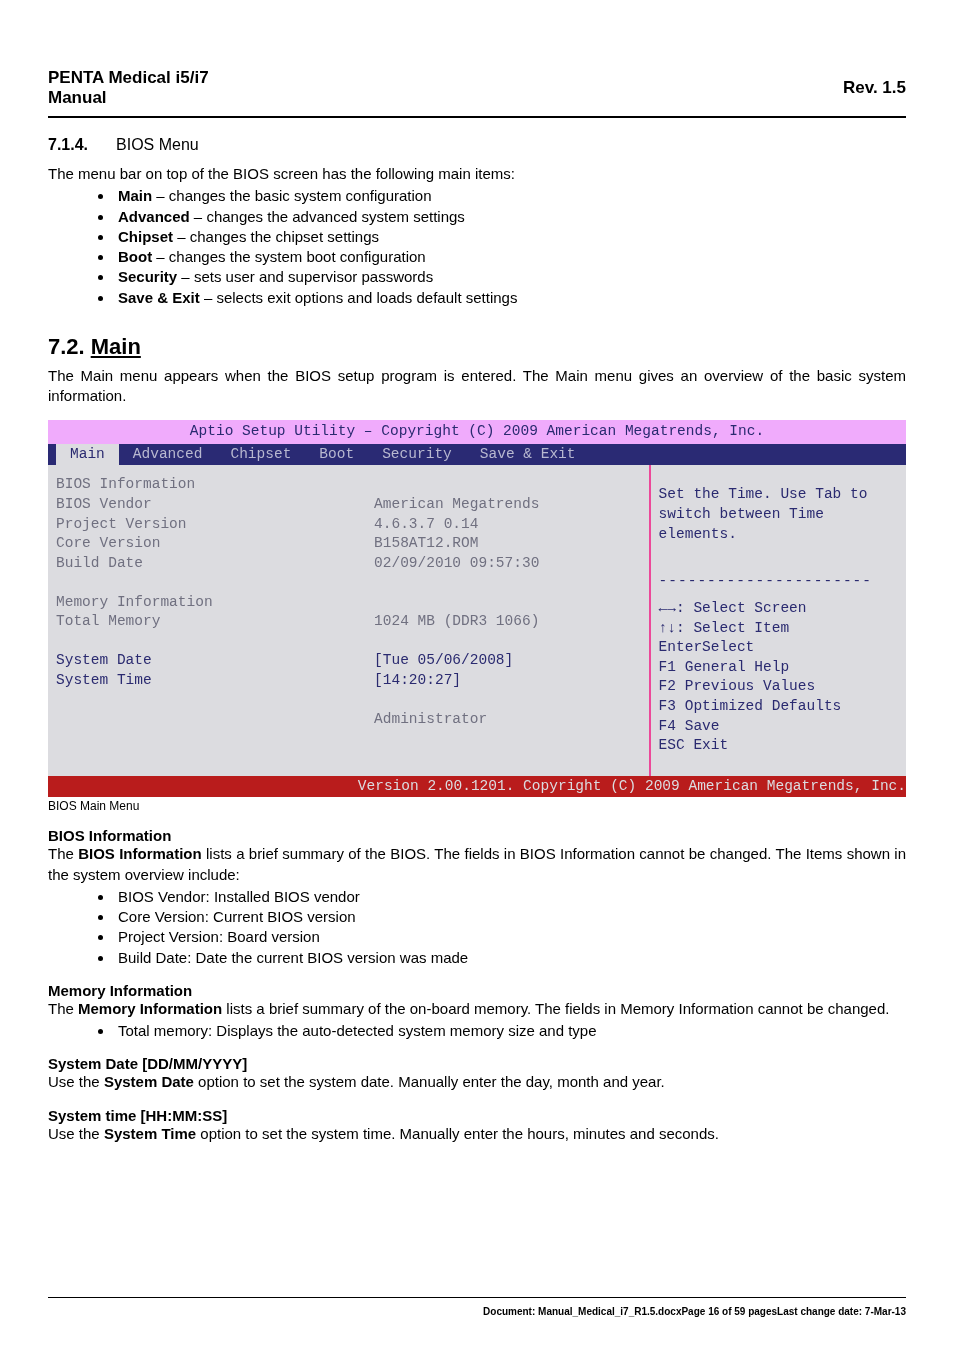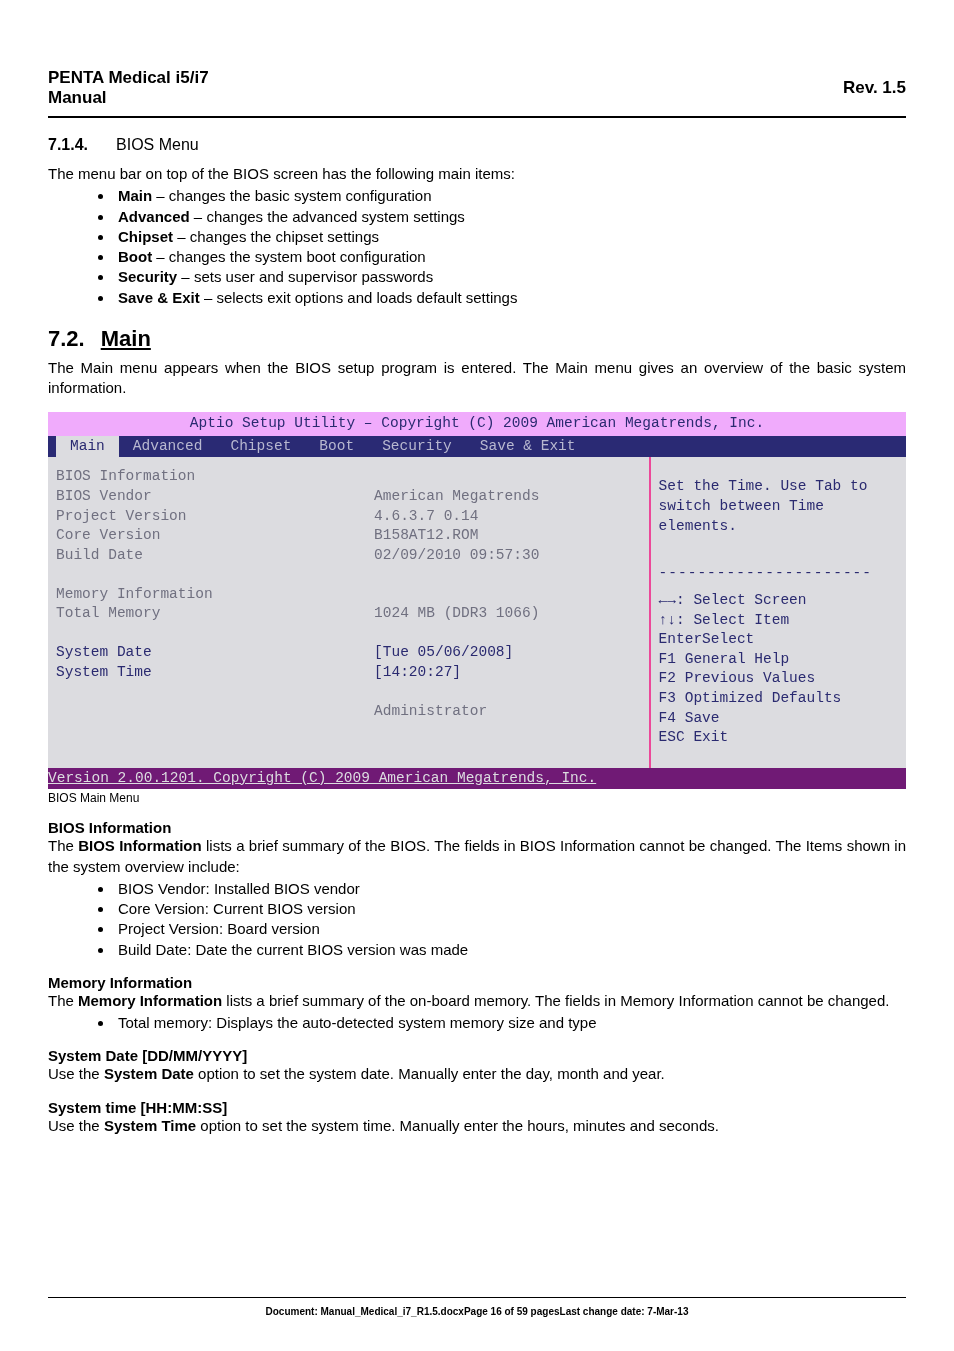--- a/index.html
+++ b/index.html
@@ -23,47 +23,47 @@
   }
   .hdr-left { font-weight: bold; font-size: 17px; width: 50%; }
   .hdr-right { font-weight: bold; font-size: 17px; text-align: right; width: 50%; }
   .hdr-rule { border: none; border-top: 2px solid #000; margin-bottom: 18px; }
   .section-num { font-weight: bold; font-size: 16px; }
   .section-title { font-weight: normal; font-size: 16px; }
   .body-text { font-size: 15px; line-height: 1.35; margin-top: 10px; text-align: justify; }
   .bullets { margin: 2px 0 0 66px; }
   .bullets li { font-size: 15px; line-height: 1.35; list-style-type: disc; padding-left: 4px; margin-left: 0; }
   .bullets li .b { font-weight: bold; }
-  .h2row { display: flex; align-items: flex-start; gap: 16px; margin-top: 18px; }
+  .h2row { display: flex; align-items: flex-start; gap: 6px; margin-top: 26px; }
   .h2num { font-weight: bold; font-size: 22px; }
   .h2title { font-weight: bold; font-size: 22px; text-decoration: underline; }
   .h4row { display: flex; align-items: baseline; gap: 28px; margin-top: 4px; }
   .bios-box { margin-top: 14px; font-family: "Courier New", monospace; font-size: 14.5px; line-height: 1.35; }
   .bios-titlebar { background: #f0abfc; color: #2a2a70; text-align: center; padding: 2px 0; }
   .bios-tabs { background: #2a2a74; color: #b8b8d0; display: flex; padding: 0 8px; }
   .bios-tabs .tab { padding: 1px 14px; }
   .bios-tabs .tab.active { background: #dcdce0; color: #2a2a70; }
   .bios-body { display: flex; background: #dcdce0; color: #2a2a70; }
   .bios-left { flex: 0 0 38%; padding: 10px 8px; }
   .bios-mid  { flex: 0 0 32%; padding: 10px 0; }
   .bios-right{ flex: 0 0 30%; padding: 20px 8px; border-left: 2px solid #ec4899; }
   .bios-right .dash { letter-spacing: 1px; color: #2a2a70; margin: 8px 0; }
   .bios-gray { color: #707080; }
-  .bios-footer { background: #701a75; color: #dcdce0; text-align: left; padding: 1px 0; text-decoration: underline; }
+  .bios-footer { background: #b91c1c; color: #dcdce0; text-align: right; padding: 1px 0; }
   .caption { font-size: 12px; margin-top: 2px; }
   .para { font-size: 15px; line-height: 1.35; text-align: justify; }
   .bold { font-weight: bold; }
   .sect-head { font-weight: bold; font-size: 15px; margin-top: 14px; }
   .footer-bar {
     position: absolute;
     left: 48px; right: 48px;
     bottom: 34px;
   }
   .footer-rule { border: none; border-top: 1.5px solid #000; margin-bottom: 8px; }
-  .footer-row { display: flex; justify-content: center; font-size: 10px; font-weight: bold; }
+  .footer-row { display: flex; justify-content: flex-end; font-size: 10px; font-weight: bold; }
 </style>
 </head>
 <body>
 
 <table class="hdr-table">
   <tbody>
       <tr>
     <td class="hdr-left">
       <span>PENTA Medical i5/i7</span><br>
       <span>Manual</span>

